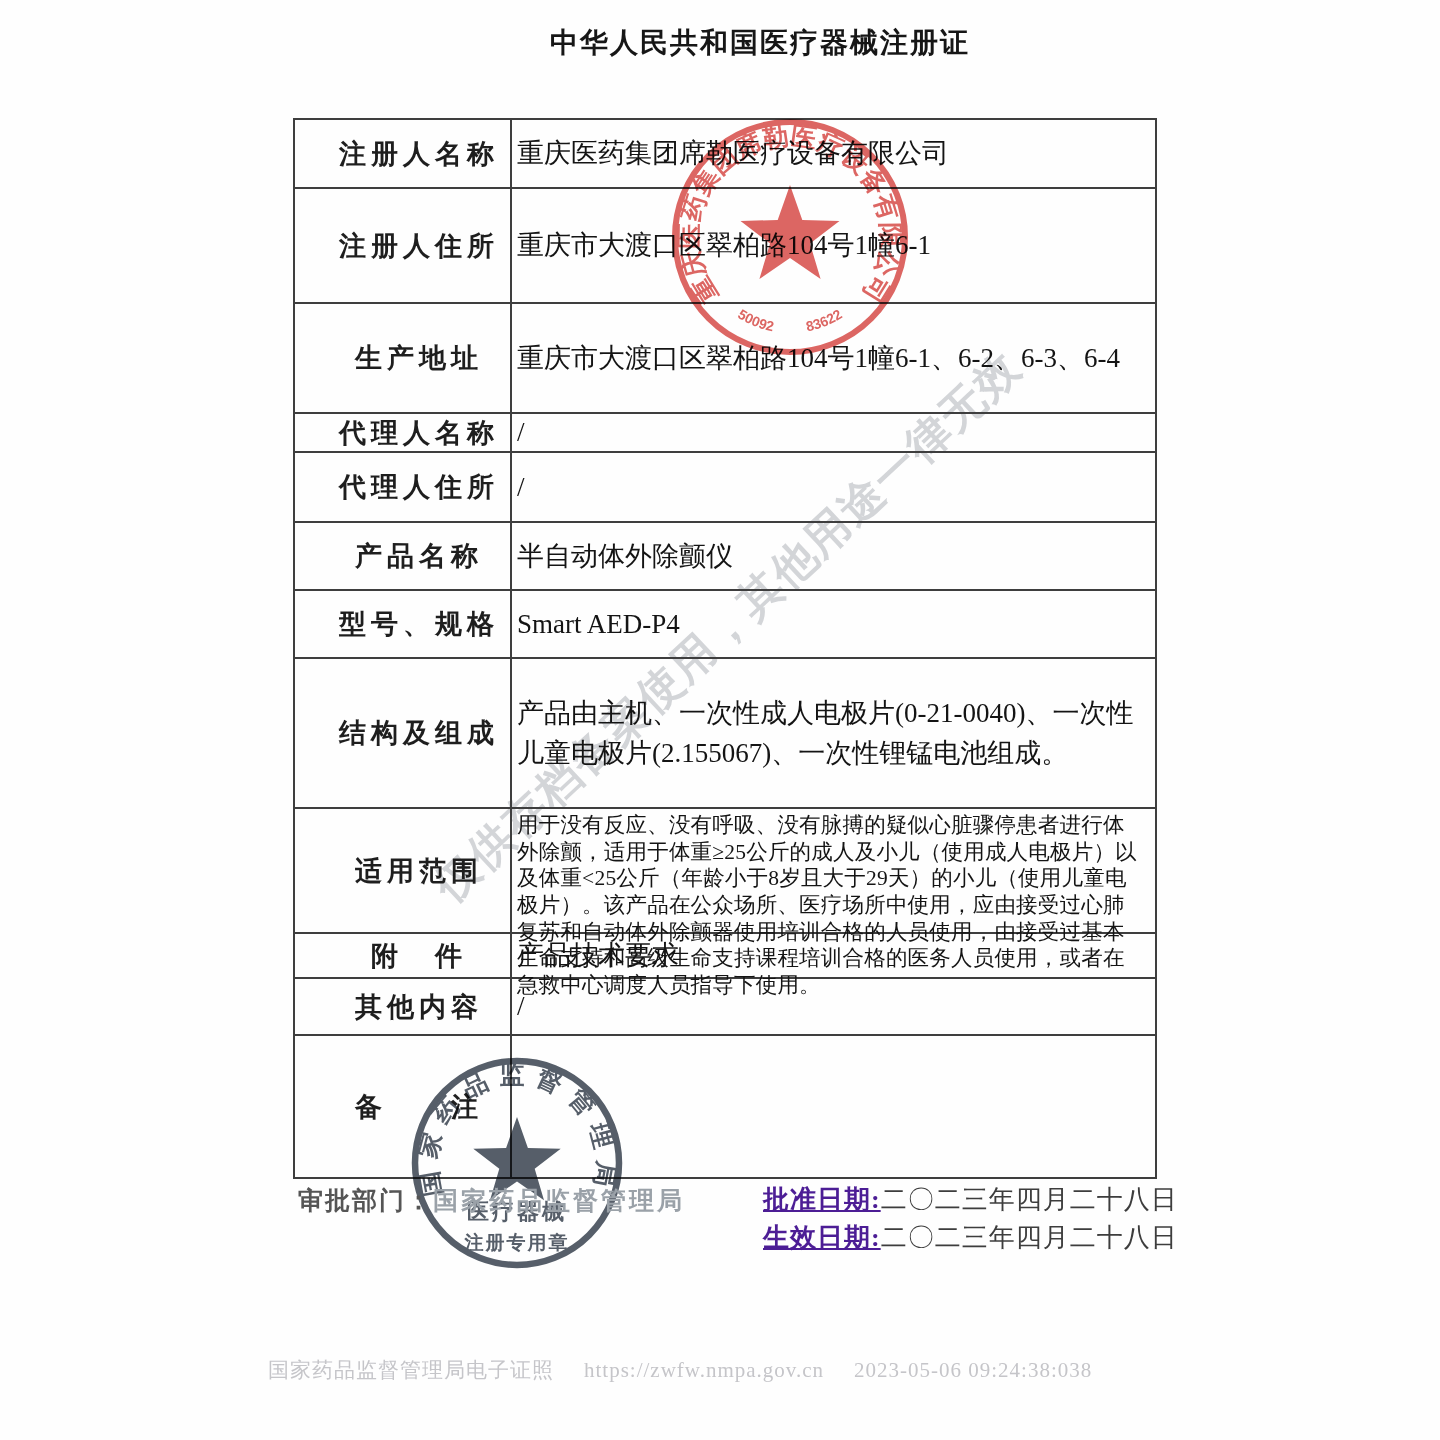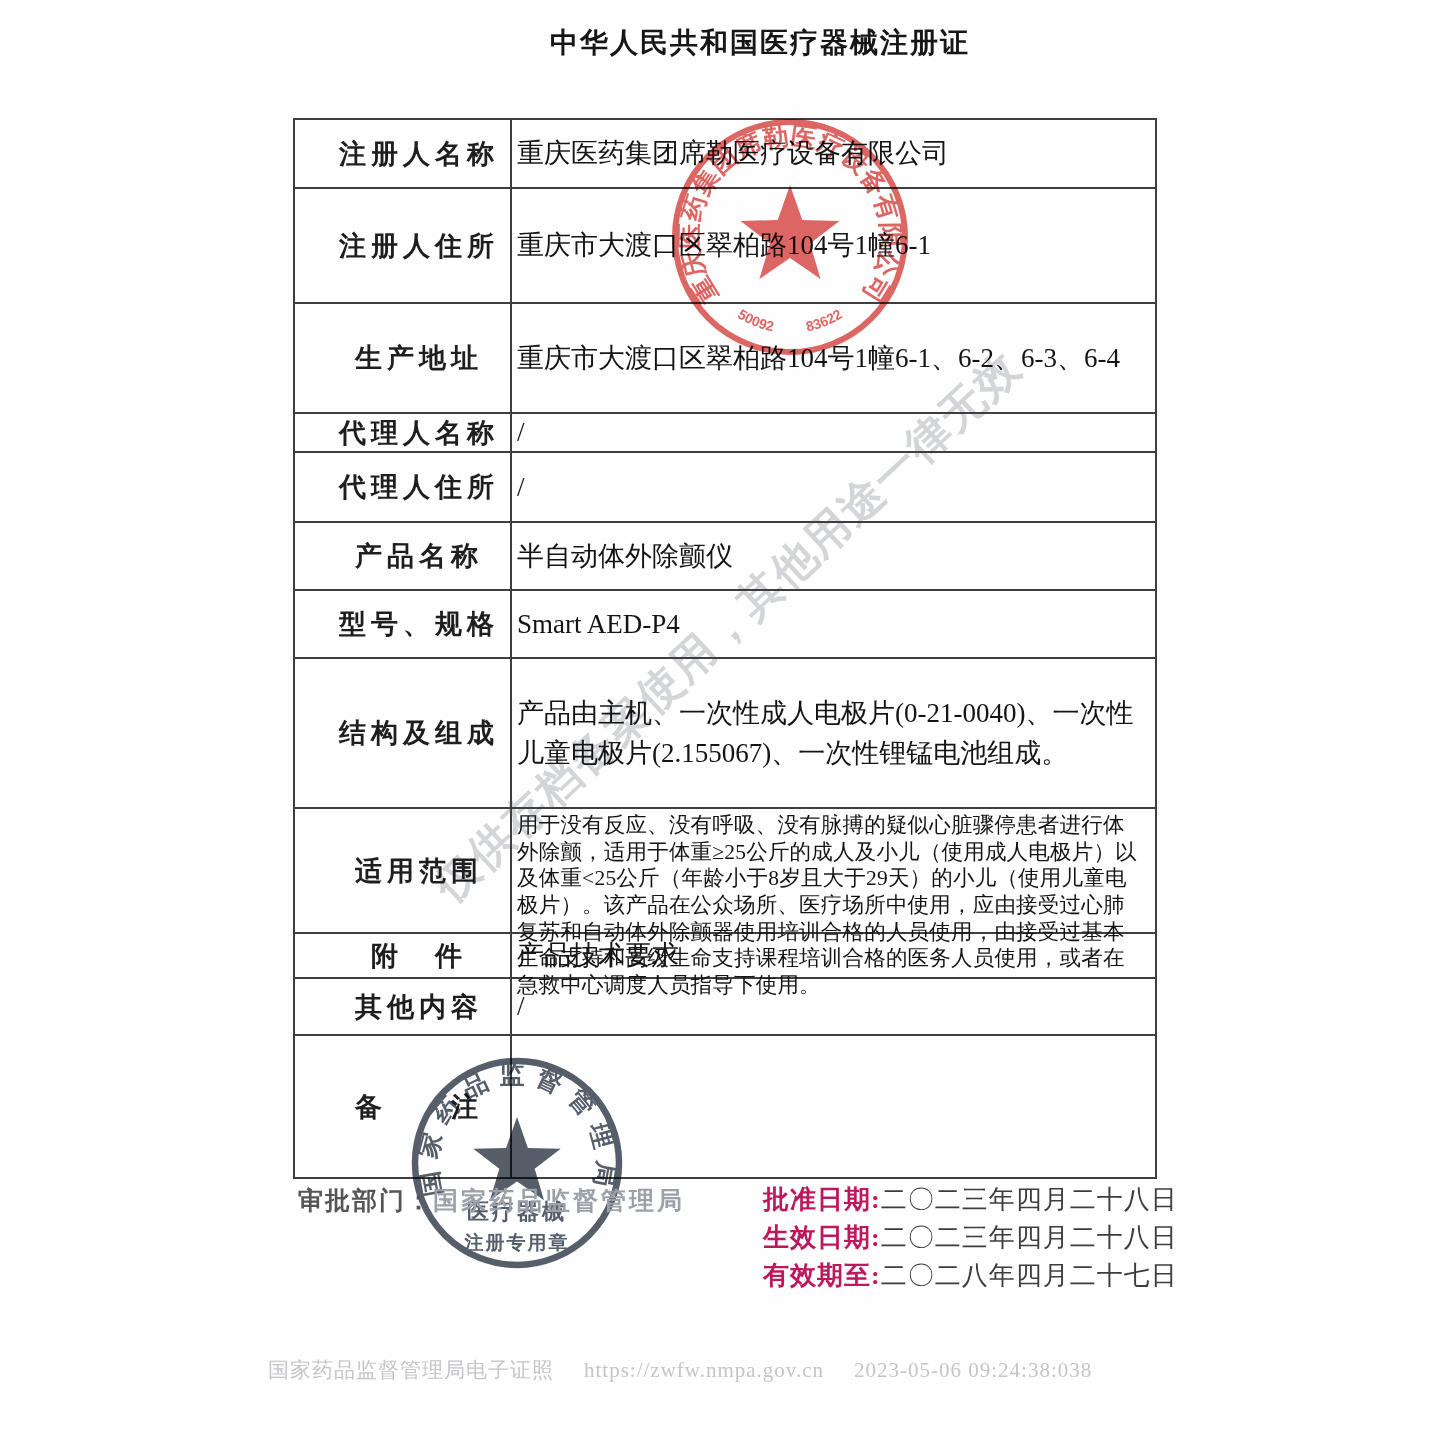--- a/index.html
+++ b/index.html
@@ -56,21 +56,21 @@
     position:absolute; left:298px; top:1184px;
     font-family:"Liberation Serif","DejaVu Serif",serif;
     font-size:25px; color:#555; font-weight:bold; letter-spacing:2px;
   }
   .approval-dept .dept-value{color:#9aa1a8; font-weight:bold; letter-spacing:3px;}
   .dates{
     position:absolute; left:763px; top:1181px;
     font-family:"Liberation Serif","DejaVu Serif",serif;
     font-size:26px; color:#3d3d3d; line-height:38px; letter-spacing:1px;
   }
-  .dates .d-label{font-weight:bold; color:#be185d;}
+  .dates .d-label{font-weight:bold; color:#4c1d95;text-decoration:underline;}
   .footer{
     position:absolute; left:268px; top:1356px; white-space:nowrap;
     font-family:"Liberation Serif","DejaVu Serif",serif;
     font-size:21px; color:#c5c5c9; letter-spacing:1px;
   }
   .footer span{margin-right:30px;}
 </style>
 </head>
 <body>
 
@@ -167,22 +167,19 @@
     <span class="dept-label">审批部门：</span><span class="dept-value">国家药品监督管理局</span>
   </div>
 
   <div class="dates">
     <div>
       <span class="d-label">批准日期:</span><span>二〇二三年四月二十八日</span>
     </div>
     <div>
       <span class="d-label">生效日期:</span><span>二〇二三年四月二十八日</span>
     </div>
-    <div>
-      <span class="d-label">有效期至:</span><span>二〇二八年四月二十七日</span>
-    </div>
   </div>
 
   <div class="footer">
     <span>国家药品监督管理局电子证照</span><span>https://zwfw.nmpa.gov.cn</span><span>2023-05-06 09:24:38:038</span>
   </div>
 
 </div>
 
 </body></html>

